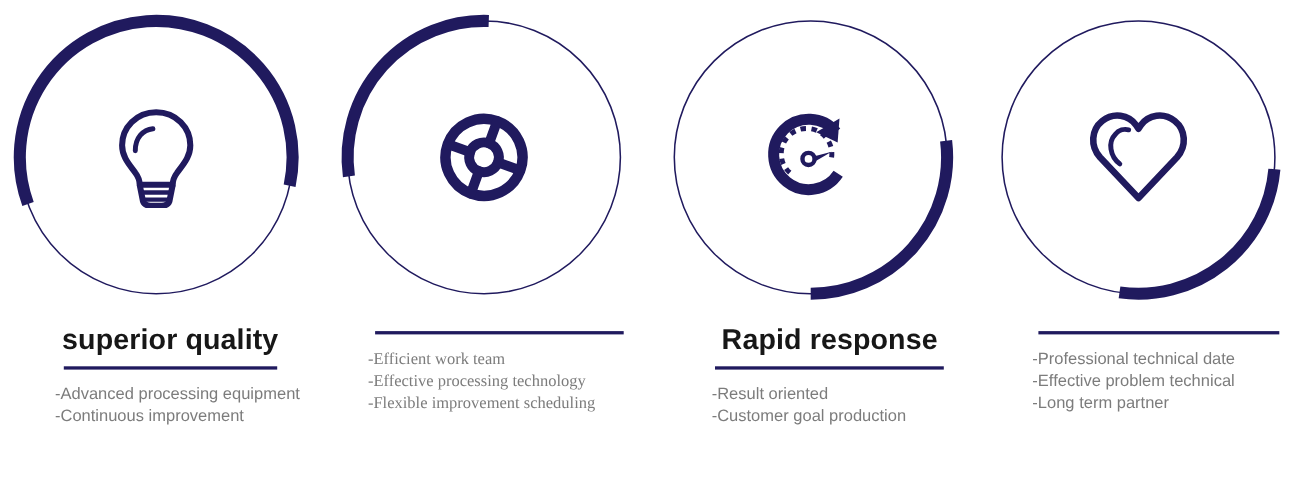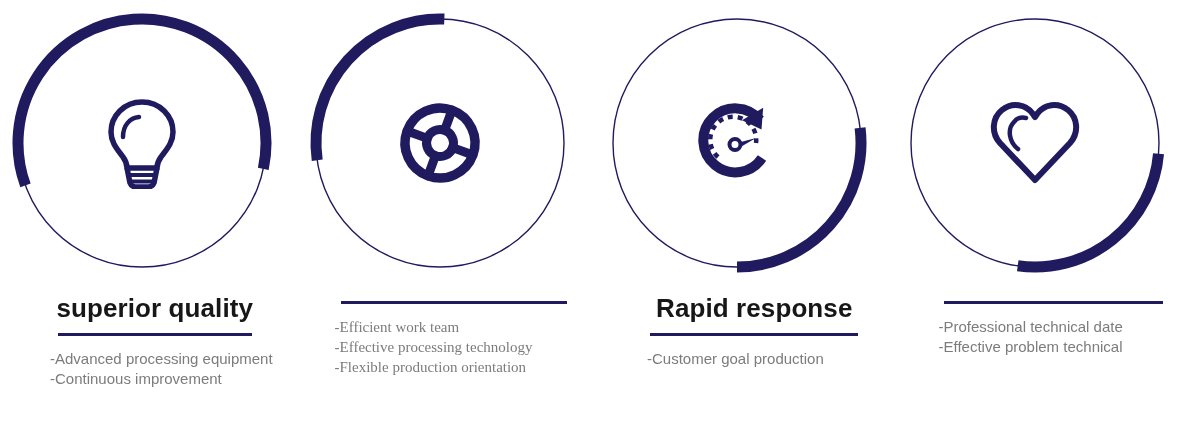--- a/index.html
+++ b/index.html
@@ -182,21 +182,21 @@
         </svg>
       </div>
     </div>
     <div class="text-block">
       <div class="rule-row">
         <div class="rule"></div>
       </div>
       <ul class="bullets">
         <li>-Efficient work team</li>
         <li>-Effective processing technology</li>
-        <li>-Flexible production orientation</li>
+        <li>-Flexible improvement scheduling</li>
       </ul>
     </div>
   </div>
 
   <div class="column col-3">
     <div class="circle-wrap">
       <svg class="circle-svg" viewBox="0 0 258 258">
         <circle class="ring-thin" cx="129" cy="129" r="124"></circle>
         <path class="ring-arc" id="arc-3" d="M 252.08 113.89 A 124 124 0 0 1 129.00 253.00"></path>
       </svg>
@@ -211,20 +211,21 @@
           <circle cx="45" cy="48.5" r="5.5" fill="#ffffff" stroke="#201a5e" stroke-width="4"></circle>
         </svg>
       </div>
     </div>
     <div class="text-block">
       <div class="heading">Rapid response</div>
       <div class="rule-row">
         <div class="rule"></div>
       </div>
       <ul class="bullets">
+        <li>-Result oriented</li>
         <li>-Customer goal production</li>
       </ul>
     </div>
   </div>
 
   <div class="column col-4">
     <div class="circle-wrap">
       <svg class="circle-svg" viewBox="0 0 258 258">
         <circle class="ring-thin" cx="129" cy="129" r="124"></circle>
         <path class="ring-arc" id="arc-4" d="M 252.53 139.81 A 124 124 0 0 1 111.74 251.79"></path>
@@ -236,17 +237,18 @@
         </svg>
       </div>
     </div>
     <div class="text-block">
       <div class="rule-row">
         <div class="rule"></div>
       </div>
       <ul class="bullets">
         <li>-Professional technical date</li>
         <li>-Effective problem technical</li>
+        <li>-Long term partner</li>
       </ul>
     </div>
   </div>
 
 </div>
 
 </body></html>

